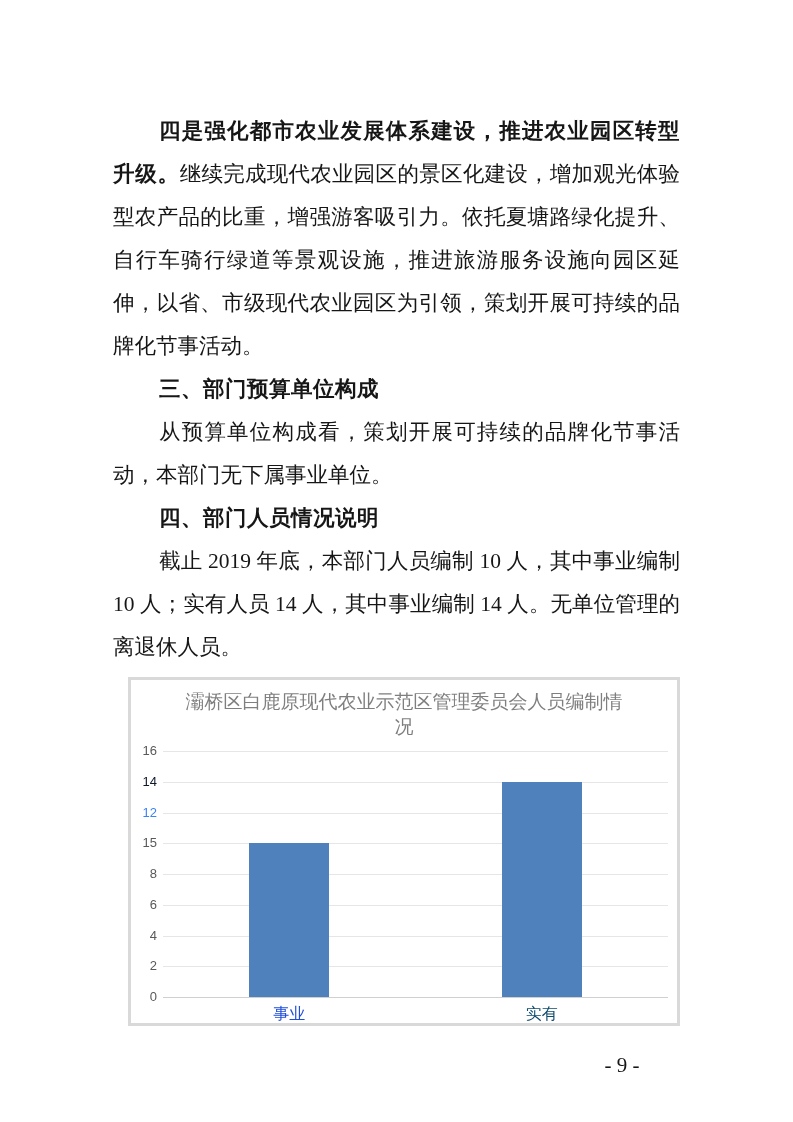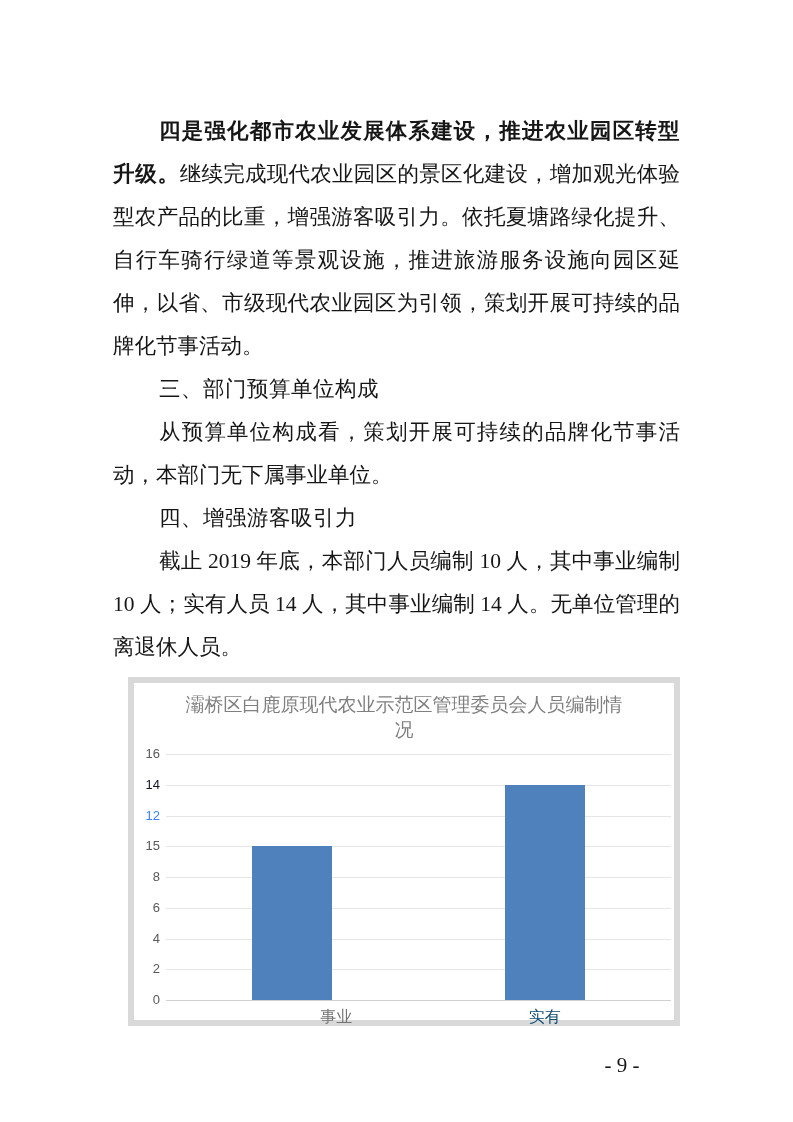--- a/index.html
+++ b/index.html
@@ -23,33 +23,33 @@
     line-height: 43px;
     text-align: justify;
   }
   .para { text-indent: 46px; }
   .para .lead-bold {
     font-weight: 700;
     font-family: "Liberation Sans", "DejaVu Sans", sans-serif;
     letter-spacing: 0.5px;
   }
   .heading {
-    font-weight: 400;
+    font-weight: 700;
     text-indent: 46px;
     font-family: "Liberation Sans", "DejaVu Sans", sans-serif;
     letter-spacing: 0.5px;
   }
   .chart-box {
     position: absolute;
     left: 128px;
     top: 651px;
     width: 552px;
     height: 349px;
     background: #ffffff;
-    border: 6px solid #fca5a5;
+    border: 3px solid #fca5a5;
     font-family: "Liberation Sans", "DejaVu Sans", sans-serif;
   }
   .chart-title {
     width: 448px;
     margin: 9px auto 0;
     text-align: center;
     font-size: 19px;
     line-height: 25px;
     color: #7f7f7f;
   }
@@ -84,21 +84,21 @@
 </style>
 </head>
 <body>
 
 <div class="page">
 
   <div class="content">
     <p class="para"><span class="lead-bold">四是强化都市农业发展体系建设，推进农业园区转型升级。</span><span>继续完成现代农业园区的景区化建设，增加观光体验型农产品的比重，增强游客吸引力。依托夏塘路绿化提升、自行车骑行绿道等景观设施，推进旅游服务设施向园区延伸，以省、市级现代农业园区为引领，策划开展可持续的品牌化节事活动。</span></p>
     <p class="heading">三、部门预算单位构成</p>
     <p class="para">从预算单位构成看，策划开展可持续的品牌化节事活动，本部门无下属事业单位。</p>
-    <p class="heading">四、增强游客吸引力</p>
+    <p class="heading">四、部门人员情况说明</p>
     <p class="para">截止 2019 年底，本部门人员编制 10 人，其中事业编制 10 人；实有人员 14 人，其中事业编制 14 人。无单位管理的离退休人员。</p>
   </div>
 
   <div class="chart-box" id="chart-box" style="border-color: rgb(217, 217, 217);">
     <div class="chart-title" id="chart-title" style="color: rgb(127, 127, 127);">灞桥区白鹿原现代农业示范区管理委员会人员编制情况</div>
 
   <div class="gridline" style="left: 32px; width: 505px; top: 317px; background: rgb(208, 208, 208);"></div>
       <div class="ytick" style="top: 309px; color: rgb(89, 89, 89);">0</div>
       <div class="gridline" style="left: 32px; width: 505px; top: 286.25px; background: rgb(230, 230, 230);"></div>
       <div class="ytick" style="top: 278.25px; color: rgb(89, 89, 89);">2</div>
@@ -110,20 +110,20 @@
       <div class="ytick" style="top: 186px; color: rgb(89, 89, 89);">8</div>
       <div class="gridline" style="left: 32px; width: 505px; top: 163.25px; background: rgb(230, 230, 230);"></div>
       <div class="ytick" style="top: 155.25px; color: rgb(89, 89, 89);">15</div>
       <div class="gridline" style="left: 32px; width: 505px; top: 132.5px; background: rgb(230, 230, 230);"></div>
       <div class="ytick" style="top: 124.5px; color: #3b82f6;">12</div>
       <div class="gridline" style="left: 32px; width: 505px; top: 101.75px; background: rgb(230, 230, 230);"></div>
       <div class="ytick" style="top: 93.75px; color: #0f172a;">14</div>
       <div class="gridline" style="left: 32px; width: 505px; top: 71px; background: rgb(230, 230, 230);"></div>
       <div class="ytick" style="top: 63px; color: rgb(89, 89, 89);">16</div>
       <div class="bar" style="left: 118.25px; top: 163.25px; height: 153.75px; background: rgb(79, 129, 189);"></div>
-      <div class="xcat" style="left: 98.25px; top: 324px; color: #737373; text-align: right;">事业</div>
+      <div class="xcat" style="left: 98.25px; top: 324px; color: #1d4ed8;">事业</div>
       <div class="bar" style="left: 370.75px; top: 101.75px; height: 215.25px; background: rgb(79, 129, 189);"></div>
       <div class="xcat" style="left: 350.75px; top: 324px; color: #0c4a6e;">实有</div>
     </div>
 
   <div class="page-number">- 9 -</div>
 
 </div>
 
 </body></html>

